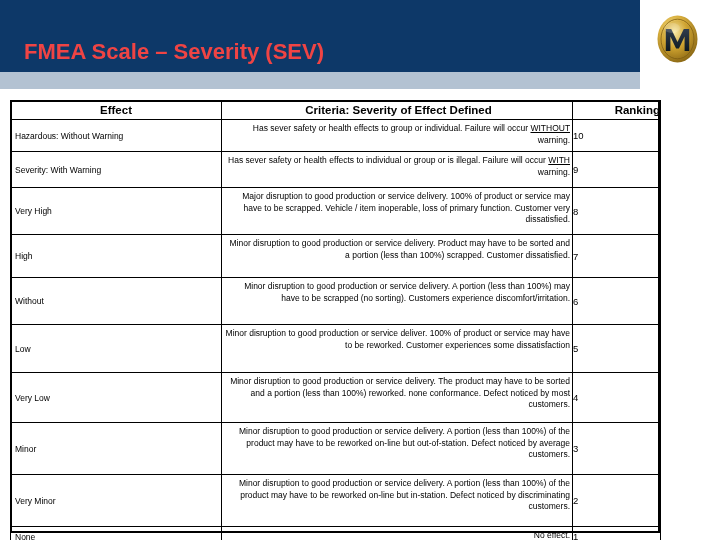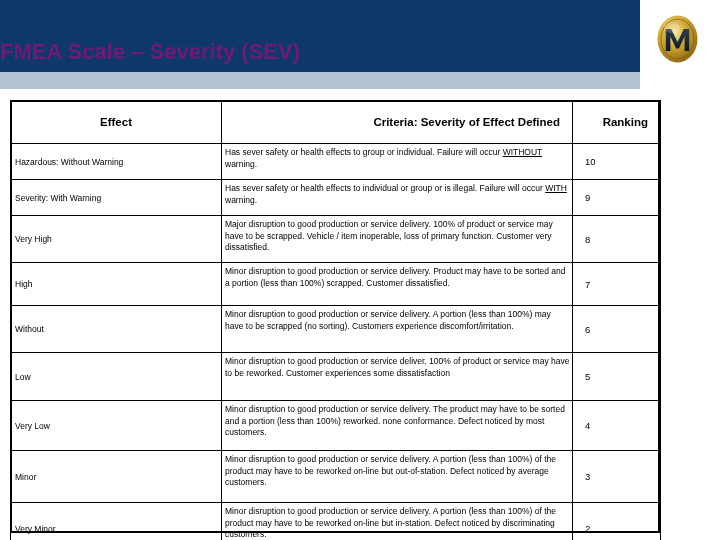--- a/index.html
+++ b/index.html
@@ -32,24 +32,24 @@
   .banner-gray {
     position: absolute;
     left: 0;
     top: 72px;
     width: 640px;
     height: 17px;
     background: #b3c2d2;
   }
   .slide-title {
     position: absolute;
-    left: 0;
+    left: 24px;
     top: 39px;
     width: 600px;
-    color: #701a75;
+    color: #ef4444;
     font-size: 22px;
     font-weight: bold;
     line-height: 26px;
     letter-spacing: 0px;
     white-space: nowrap;
   }
 
   
   .logo {
     position: absolute;
@@ -65,48 +65,48 @@
     left: 10px;
     top: 100px;
     width: 650px;
     border-collapse: collapse;
     table-layout: fixed;
     background: #ffffff;
   }
   .fmea-table td, .fmea-table th {
     border: 1px solid #000000;
     vertical-align: middle;
-    padding: 12px;
+    padding: 0;
   }
 
   .col-effect   { width: 211px; }
   .col-criteria { width: 351px; }
   .col-ranking  { width: 88px; }
 
   
   thead th {
     font-size: 11.5px;
     font-weight: bold;
     color: #000000;
     height: 18px;
     line-height: 18px;
     background: #ffffff;
   }
   th.th-effect   { text-align: center; }
-  th.th-criteria { text-align: right; padding-left: 3px; }
+  th.th-criteria { text-align: center; padding-left: 3px; }
   th.th-ranking  { text-align: right; }
 
   
   td.cell-effect {
     font-size: 8.5px;
     color: #000000;
     padding: 2px 4px;
   }
   td.cell-criteria {
-    text-align: left;
+    text-align: right;
     font-size: 8.5px;
     color: #000000;
     padding: 3px 2px 3px 3px;
     line-height: 11.5px;
     vertical-align: top;
   }
   td.cell-ranking {
     text-align: left;
     font-size: 9.5px;
     color: #000000;

